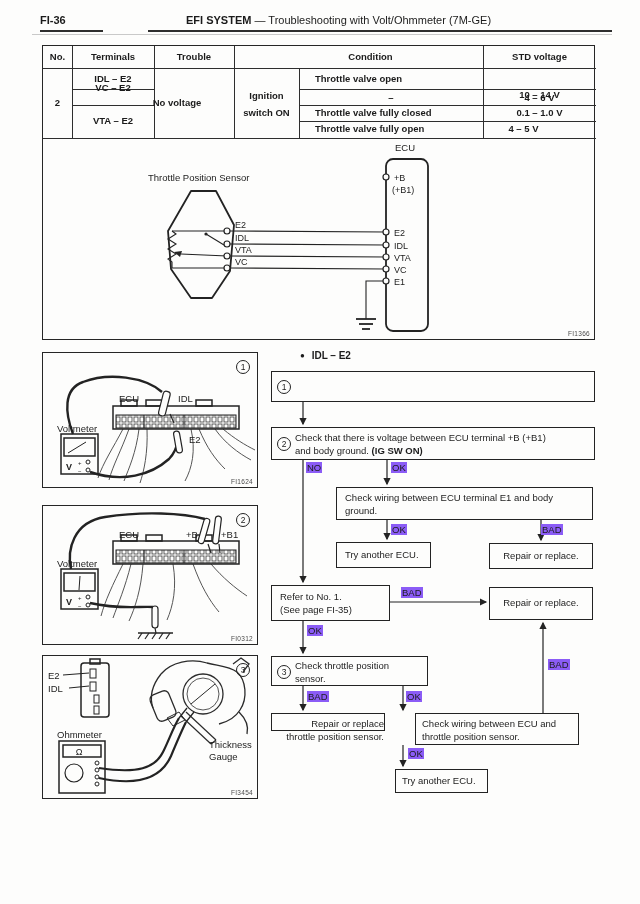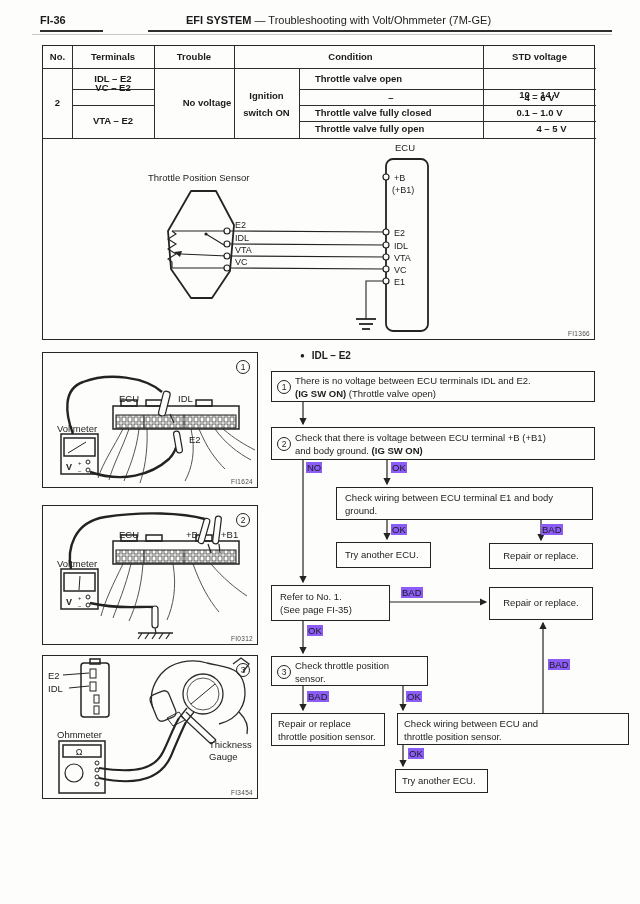--- a/index.html
+++ b/index.html
@@ -44,38 +44,38 @@
     <div class="ln" style="left:29px;top:43px;width:82px;height:1px;"></div>
     <div class="ln" style="left:256px;top:43px;width:297px;height:1px;"></div>
     <div class="ln" style="left:29px;top:59px;width:82px;height:1px;"></div>
     <div class="ln" style="left:256px;top:59px;width:297px;height:1px;"></div>
     <div class="ln" style="left:256px;top:75px;width:297px;height:1px;"></div>
     <div class="ln" style="left:0;top:92px;width:553px;height:1px;"></div>
 
     <div class="txt ctr" style="left:0;top:5px;width:29px;">No.</div>
     <div class="txt ctr" style="left:29px;top:5px;width:82px;">Terminals</div>
     <div class="txt ctr" style="left:111px;top:5px;width:80px;">Trouble</div>
-    <div class="txt ctr" style="left:183px;top:5px;width:249px;">Condition</div>
+    <div class="txt ctr" style="left:203px;top:5px;width:249px;">Condition</div>
     <div class="txt ctr" style="left:440px;top:5px;width:113px;">STD voltage</div>
 
     <div class="txt ctr" style="left:0;top:51px;width:29px;">2</div>
     <div class="txt ctr" style="left:29px;top:27px;width:82px;">IDL  –  E2</div>
     <div class="txt ctr" style="left:29px;top:36px;width:82px;">VC  –  E2</div>
     <div class="txt ctr" style="left:29px;top:69px;width:82px;">VTA  –  E2</div>
-    <div class="txt ctr" style="left:124px;top:51px;width:80px;">No voltage</div>
+    <div class="txt ctr" style="left:94px;top:51px;width:80px;">No voltage</div>
     <div class="txt ctr" style="left:191px;top:44px;width:65px;">Ignition</div>
     <div class="txt ctr" style="left:191px;top:61px;width:65px;">switch ON</div>
     <div class="txt" style="left:272px;top:27px;">Throttle valve open</div>
     <div class="txt ctr" style="left:256px;top:46px;width:184px;">–</div>
     <div class="txt" style="left:272px;top:61px;">Throttle valve fully closed</div>
     <div class="txt" style="left:272px;top:77px;">Throttle valve fully open</div>
     <div class="txt ctr" style="left:440px;top:27px;width:113px;margin-top:16px;">10 – 14 V</div>
     <div class="txt ctr" style="left:440px;top:46px;width:113px;">4 – 6 V</div>
     <div class="txt ctr" style="left:440px;top:61px;width:113px;">0.1 – 1.0 V</div>
-    <div class="txt ctr" style="left:452px;top:77px;width:113px;text-align:center;">4 – 5 V</div>
+    <div class="txt ctr" style="left:424px;top:77px;width:113px;text-align:center;">4 – 5 V</div>
 
     <svg style="left:0;top:92px;" width="553" height="202" viewBox="0 0 553 202">
       <g fill="none" stroke="#232323" stroke-width="1.8" stroke-linejoin="round">
 
         <polygon points="148,53 173,53 191,87 187,133 169,160 148,160 128,131 125,93"></polygon>
 
         <rect x="343" y="21" width="42" height="172" rx="7"></rect>
       </g>
 
       <g fill="none" stroke="#232323" stroke-width="1.1">
@@ -332,24 +332,20 @@
       <path d="M41,276 V308" marker-end="url(#ah)"></path>
       <path d="M41,341 V365" marker-end="url(#ah)"></path>
       <path d="M141,341 V365" marker-end="url(#ah)"></path>
       <path d="M141,400 V421" marker-end="url(#ah)"></path>
       <path d="M281,368 V278" marker-end="url(#ah)"></path>
     </g>
   </svg>
 
   <div class="box" style="left:271px;top:371px;width:324px;height:31px;">
     <div class="cnum" style="left:5px;top:8px;">1</div>
-    <div style="margin:2px 4px 0 23px;">
-      <span>There is no voltage between ECU terminals IDL and E2.</span><br>
-      <span style="font-weight:700;">(IG SW ON)</span><span> (Throttle valve open)</span>
-    </div>
   </div>
 
   <div class="box" style="left:271px;top:427px;width:324px;height:33px;">
     <div class="cnum" style="left:5px;top:9px;">2</div>
     <div style="margin:3px 4px 0 23px;">
       <span>Check that there is voltage between ECU terminal +B (+B1)</span><br>
       <span>and body ground. </span><span style="font-weight:700;">(IG SW ON)</span>
     </div>
   </div>
 
@@ -386,26 +382,26 @@
   </div>
 
   <div class="box" style="left:271px;top:656px;width:157px;height:30px;">
     <div class="cnum" style="left:5px;top:8px;">3</div>
     <div style="margin:2px 4px 0 23px;">
       <span>Check throttle position</span><br>
       <span>sensor.</span>
     </div>
   </div>
 
-  <div class="box" style="left:271px;top:713px;width:114px;height:33px;padding:3px 0 4px 6px;">
+  <div class="box" style="left:271px;top:713px;width:114px;height:18px;padding:3px 0 4px 6px;text-align:right;">
     <span>Repair or replace</span><br>
     <span>throttle position sensor.</span>
   </div>
 
-  <div class="box" style="left:397px;top:713px;width:232px;height:32px;padding:3px 0 16px 6px;">
+  <div class="box" style="left:415px;top:713px;width:164px;height:32px;padding:3px 0 16px 6px;">
     <span>Check wiring between ECU and</span><br>
     <span>throttle position sensor.</span>
   </div>
 
   <div class="box" style="left:395px;top:769px;width:93px;height:24px;line-height:21px;padding-left:6px;">
     <span>Try another ECU.</span>
   </div>
 
 </div>
 

